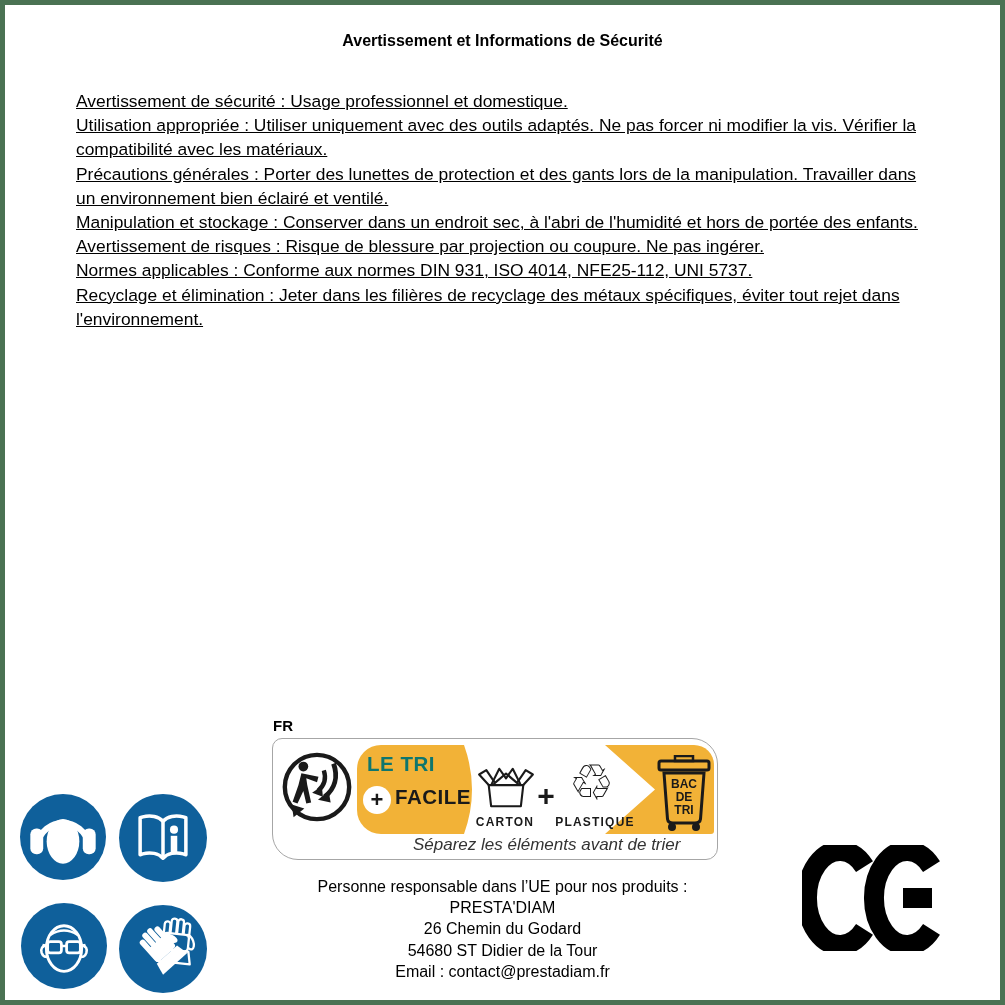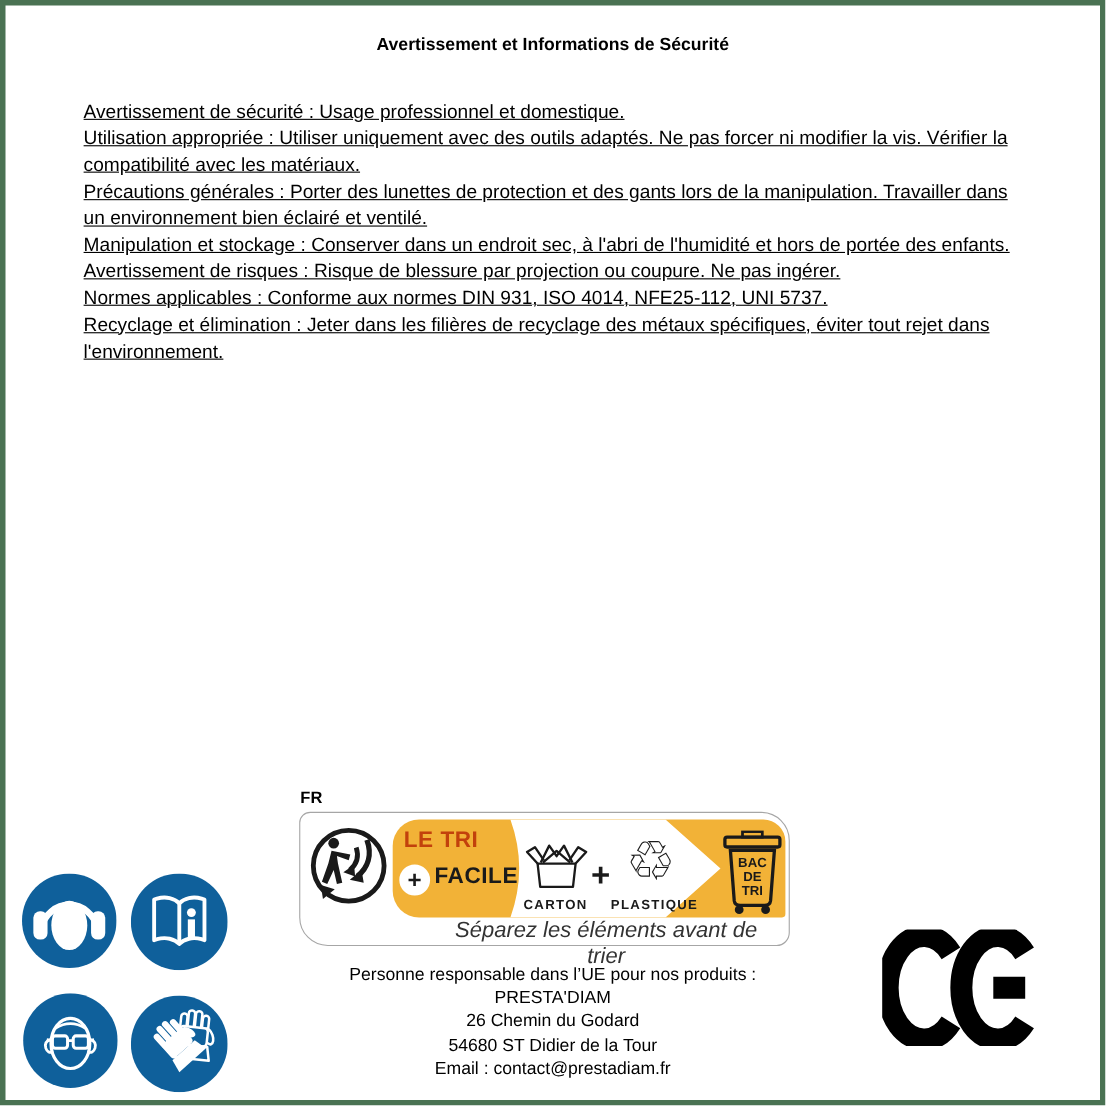--- a/index.html
+++ b/index.html
@@ -16,38 +16,38 @@
   
   .fr-label{position:absolute;left:268px;top:712px;font-size:15px;font-weight:bold;}
   .infotri{position:absolute;left:267px;top:733px;width:446px;height:122px;
            background:#fff;border:1.5px solid #A6A6A6;
            border-radius:10px 26px 12px 26px;box-sizing:border-box;}
   .band{position:absolute;left:84px;top:6px;width:357px;height:89px;
         background:#F2B237;border-radius:24px 20px 3px 24px;}
   .triman{position:absolute;left:5px;top:9px;}
   .chev{position:absolute;left:186px;top:6px;}
   .letri{position:absolute;left:94px;top:13px;font-size:20.5px;font-weight:bold;
-         letter-spacing:.5px;color:#c2410c;}
+         letter-spacing:.5px;color:#0f766e;}
   .pluscirc{position:absolute;left:90px;top:47px;width:28px;height:28px;background:#fff;
             border-radius:50%;text-align:center;line-height:27px;font-size:22px;
             font-weight:bold;color:#1a1a1a;}
   .facile{position:absolute;left:122px;top:46px;font-size:20.5px;font-weight:bold;
           letter-spacing:.5px;color:#1a1a1a;}
   .cartonicon{position:absolute;left:204px;top:24px;}
   .matlabel{position:absolute;top:76px;font-size:12px;font-weight:bold;
             letter-spacing:1.2px;text-align:center;color:#1a1a1a;}
   .lab-carton{left:184px;width:96px;}
   .lab-plastique{left:272px;width:100px;}
   .matplus{position:absolute;left:258px;top:40px;width:30px;text-align:center;
            font-size:30px;font-weight:bold;color:#1a1a1a;}
   .recycle{position:absolute;left:296px;top:18px;font-size:50px;line-height:52px;
            color:#1a1a1a;font-family:"DejaVu Sans",sans-serif;}
   .binicon{position:absolute;left:384px;top:16px;}
-  .tagline{position:absolute;left:128px;top:96px;width:300px;text-align:center;
-           font-style:italic;font-size:20px;color:#333;}
+  .tagline{position:absolute;left:140px;top:96px;width:300px;text-align:left;
+           font-style:italic;font-size:17px;color:#333;}
   .responsible{position:absolute;top:871px;left:0;width:100%;text-align:center;
                font-size:16px;font-weight:normal;line-height:21.2px;}
   .ce{position:absolute;left:797px;top:840px;}
 </style>
 </head>
 <body>
 
 <div class="page">
 
   <div class="title">Avertissement et Informations de Sécurité</div>

